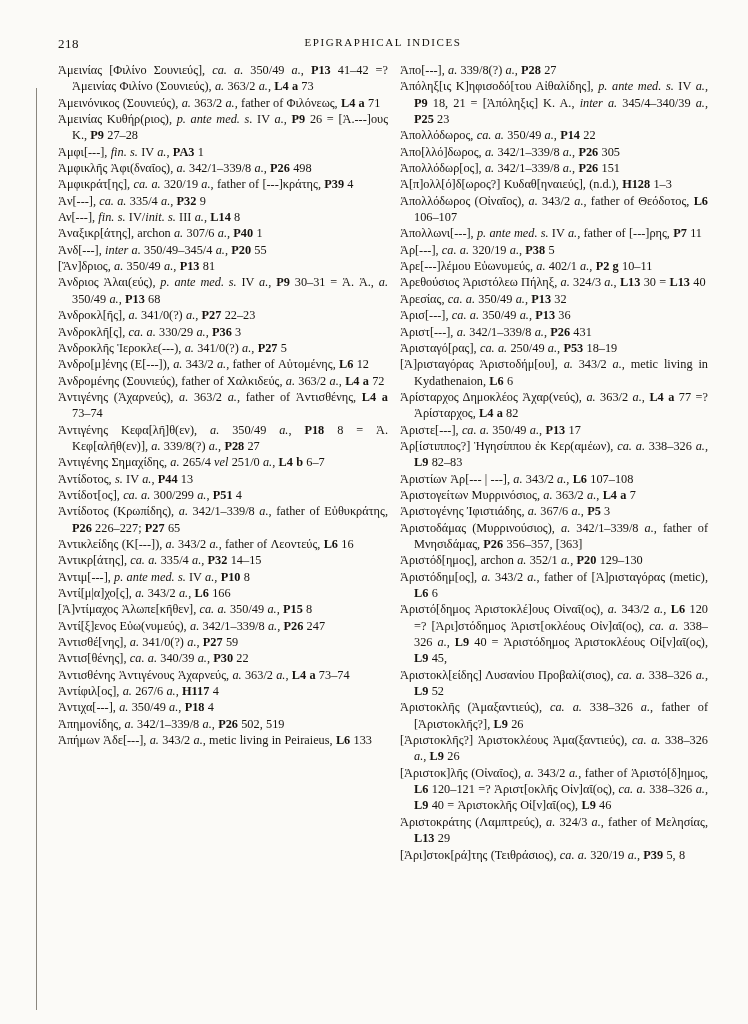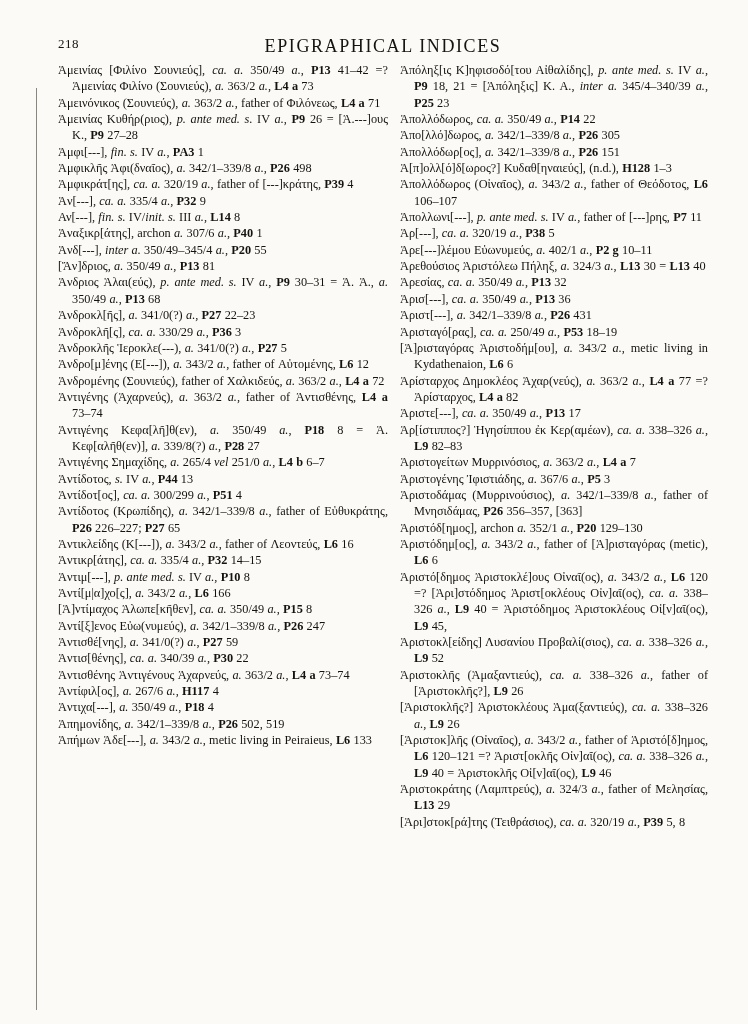--- a/index.html
+++ b/index.html
@@ -16,21 +16,21 @@
     background: #8a867e;
   }
   .content { position: absolute; left: 58px; top: 36px; width: 650px; font-family: Liberation Serif, serif; }
   .header { position: relative; height: 24px; }
   .pagenum {
     position: absolute; left: 0; top: 0;
     font-size: 13px; letter-spacing: 0.5px;
   }
   .title {
     position: absolute; left: 0; right: 0; top: 0; text-align: center;
-    font-size: 18px; letter-spacing: 1.6px;
+    font-size: 11px; letter-spacing: 1.6px;
   }
   .columns { display: flex; margin-top: 2px; }
   .col { width: 330px; }
   .col-right { margin-left: 12px; width: 308px; }
   .entry {
     margin: 0;
     font-size: 12.3px;
     line-height: 16.35px;
     text-align: justify;
     padding-left: 14px;
@@ -83,38 +83,40 @@
           <p class="entry">Ἀντί[ξ]ενος Εὐω(νυμεύς), <i>a.</i> 342/1–339/8 <i>a.</i>, <b>P26</b> 247</p>
           <p class="entry">Ἀντισθέ[νης], <i>a.</i> 341/0(?) <i>a.</i>, <b>P27</b> 59</p>
           <p class="entry">Ἀντισ[θένης], <i>ca. a.</i> 340/39 <i>a.</i>, <b>P30</b> 22</p>
           <p class="entry">Ἀντισθένης Ἀντιγένους Ἀχαρνεύς, <i>a.</i> 363/2 <i>a.</i>, <b>L4 a</b> 73–74</p>
           <p class="entry">Ἀντίφιλ[ος], <i>a.</i> 267/6 <i>a.</i>, <b>H117</b> 4</p>
           <p class="entry">Ἀντιχα[---], <i>a.</i> 350/49 <i>a.</i>, <b>P18</b> 4</p>
           <p class="entry">Ἀπημονίδης, <i>a.</i> 342/1–339/8 <i>a.</i>, <b>P26</b> 502, 519</p>
           <p class="entry">Ἀπήμων Ἀδε[---], <i>a.</i> 343/2 <i>a.</i>, metic living in Peiraieus, <b>L6</b> 133</p>
         </div>
       <div class="col col-right">
+          <p class="entry">Ἀπο[---], <i>a.</i> 339/8(?) <i>a.</i>, <b>P28</b> 27</p>
           <p class="entry">Ἀπόληξ[ις Κ]ηφισοδό[του Αἰθαλίδης], <i>p. ante med. s.</i> IV <i>a.</i>, <b>P9</b> 18, 21 = [Ἀπόληξις] Κ. Α., <i>inter a.</i> 345/4–340/39 <i>a.</i>, <b>P25</b> 23</p>
           <p class="entry">Ἀπολλόδωρος, <i>ca. a.</i> 350/49 <i>a.</i>, <b>P14</b> 22</p>
           <p class="entry">Ἀπο[λλό]δωρος, <i>a.</i> 342/1–339/8 <i>a.</i>, <b>P26</b> 305</p>
           <p class="entry">Ἀπολλόδωρ[ος], <i>a.</i> 342/1–339/8 <i>a.</i>, <b>P26</b> 151</p>
           <p class="entry">Ἀ[π]ολλ[ό]δ[ωρος?] Κυδαθ[ηναιεύς], (n.d.), <b>H128</b> 1–3</p>
           <p class="entry">Ἀπολλόδωρος (Οἰναῖος), <i>a.</i> 343/2 <i>a.</i>, father of Θεόδοτος, <b>L6</b> 106–107</p>
           <p class="entry">Ἀπολλωνι[---], <i>p. ante med. s.</i> IV <i>a.</i>, father of [---]ρης, <b>P7</b> 11</p>
           <p class="entry">Ἀρ[---], <i>ca. a.</i> 320/19 <i>a.</i>, <b>P38</b> 5</p>
           <p class="entry">Ἀρε[---]λέμου Εὐωνυμεύς, <i>a.</i> 402/1 <i>a.</i>, <b>P2 g</b> 10–11</p>
           <p class="entry">Ἀρεθούσιος Ἀριστόλεω Πήληξ, <i>a.</i> 324/3 <i>a.</i>, <b>L13</b> 30 = <b>L13</b> 40</p>
           <p class="entry">Ἀρεσίας, <i>ca. a.</i> 350/49 <i>a.</i>, <b>P13</b> 32</p>
           <p class="entry">Ἀρισ[---], <i>ca. a.</i> 350/49 <i>a.</i>, <b>P13</b> 36</p>
           <p class="entry">Ἀριστ[---], <i>a.</i> 342/1–339/8 <i>a.</i>, <b>P26</b> 431</p>
           <p class="entry">Ἀρισταγό[ρας], <i>ca. a.</i> 250/49 <i>a.</i>, <b>P53</b> 18–19</p>
           <p class="entry">[Ἀ]ρισταγόρας Ἀριστοδήμ[ου], <i>a.</i> 343/2 <i>a.</i>, metic living in Kydathenaion, <b>L6</b> 6</p>
           <p class="entry">Ἀρίσταρχος Δημοκλέος Ἀχαρ(νεύς), <i>a.</i> 363/2 <i>a.</i>, <b>L4 a</b> 77 =? Ἀρίσταρχος, <b>L4 a</b> 82</p>
           <p class="entry">Ἀριστε[---], <i>ca. a.</i> 350/49 <i>a.</i>, <b>P13</b> 17</p>
           <p class="entry">Ἀρ[ίστιππος?] Ἡγησίππου ἐκ Κερ(αμέων), <i>ca. a.</i> 338–326 <i>a.</i>, <b>L9</b> 82–83</p>
+          <p class="entry">Ἀριστίων Ἀρ[--- | ---], <i>a.</i> 343/2 <i>a.</i>, <b>L6</b> 107–108</p>
           <p class="entry">Ἀριστογείτων Μυρρινόσιος, <i>a.</i> 363/2 <i>a.</i>, <b>L4 a</b> 7</p>
           <p class="entry">Ἀριστογένης Ἰφιστιάδης, <i>a.</i> 367/6 <i>a.</i>, <b>P5</b> 3</p>
           <p class="entry">Ἀριστοδάμας (Μυρρινούσιος), <i>a.</i> 342/1–339/8 <i>a.</i>, father of Μνησιδάμας, <b>P26</b> 356–357, [363]</p>
           <p class="entry">Ἀριστόδ[ημος], archon <i>a.</i> 352/1 <i>a.</i>, <b>P20</b> 129–130</p>
           <p class="entry">Ἀριστόδημ[ος], <i>a.</i> 343/2 <i>a.</i>, father of [Ἀ]ρισταγόρας (metic), <b>L6</b> 6</p>
           <p class="entry">Ἀριστό[δημος Ἀριστοκλέ]ους Οἰναῖ(ος), <i>a.</i> 343/2 <i>a.</i>, <b>L6</b> 120 =? [Ἀρι]στόδημος Ἀριστ[οκλέους Οἰν]αῖ(ος), <i>ca. a.</i> 338–326 <i>a.</i>, <b>L9</b> 40 = Ἀριστόδημος Ἀριστοκλέους Οἰ[ν]αῖ(ος), <b>L9</b> 45,</p>
           <p class="entry">Ἀριστοκλ[είδης] Λυσανίου Προβαλί(σιος), <i>ca. a.</i> 338–326 <i>a.</i>, <b>L9</b> 52</p>
           <p class="entry">Ἀριστοκλῆς (Ἁμαξαντιεύς), <i>ca. a.</i> 338–326 <i>a.</i>, father of [Ἀριστοκλῆς?], <b>L9</b> 26</p>
           <p class="entry">[Ἀριστοκλῆς?] Ἀριστοκλέους Ἁμα(ξαντιεύς), <i>ca. a.</i> 338–326 <i>a.</i>, <b>L9</b> 26</p>
           <p class="entry">[Ἀριστοκ]λῆς (Οἰναῖος), <i>a.</i> 343/2 <i>a.</i>, father of Ἀριστό[δ]ημος, <b>L6</b> 120–121 =? Ἀριστ[οκλῆς Οἰν]αῖ(ος), <i>ca. a.</i> 338–326 <i>a.</i>, <b>L9</b> 40 = Ἀριστοκλῆς Οἰ[ν]αῖ(ος), <b>L9</b> 46</p>

